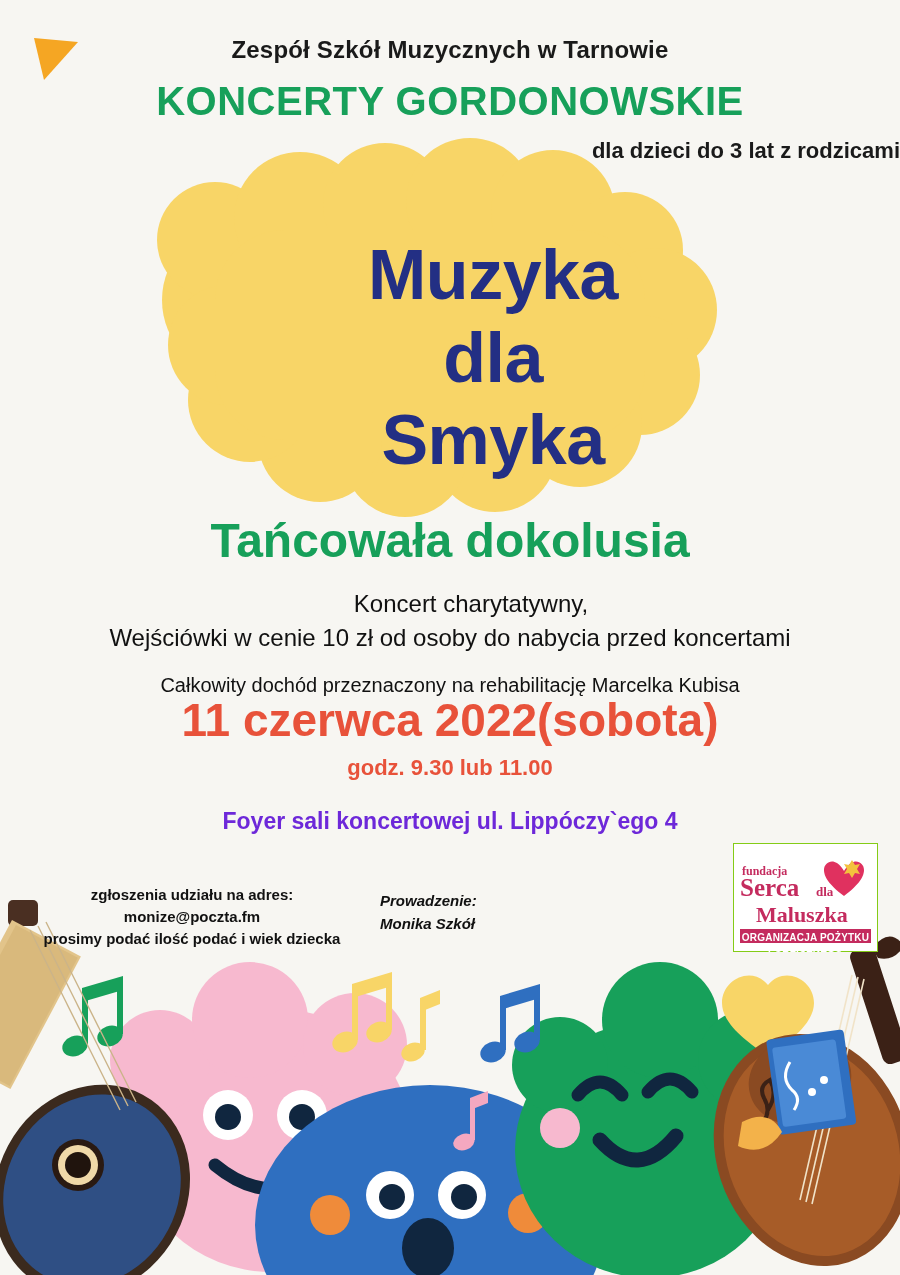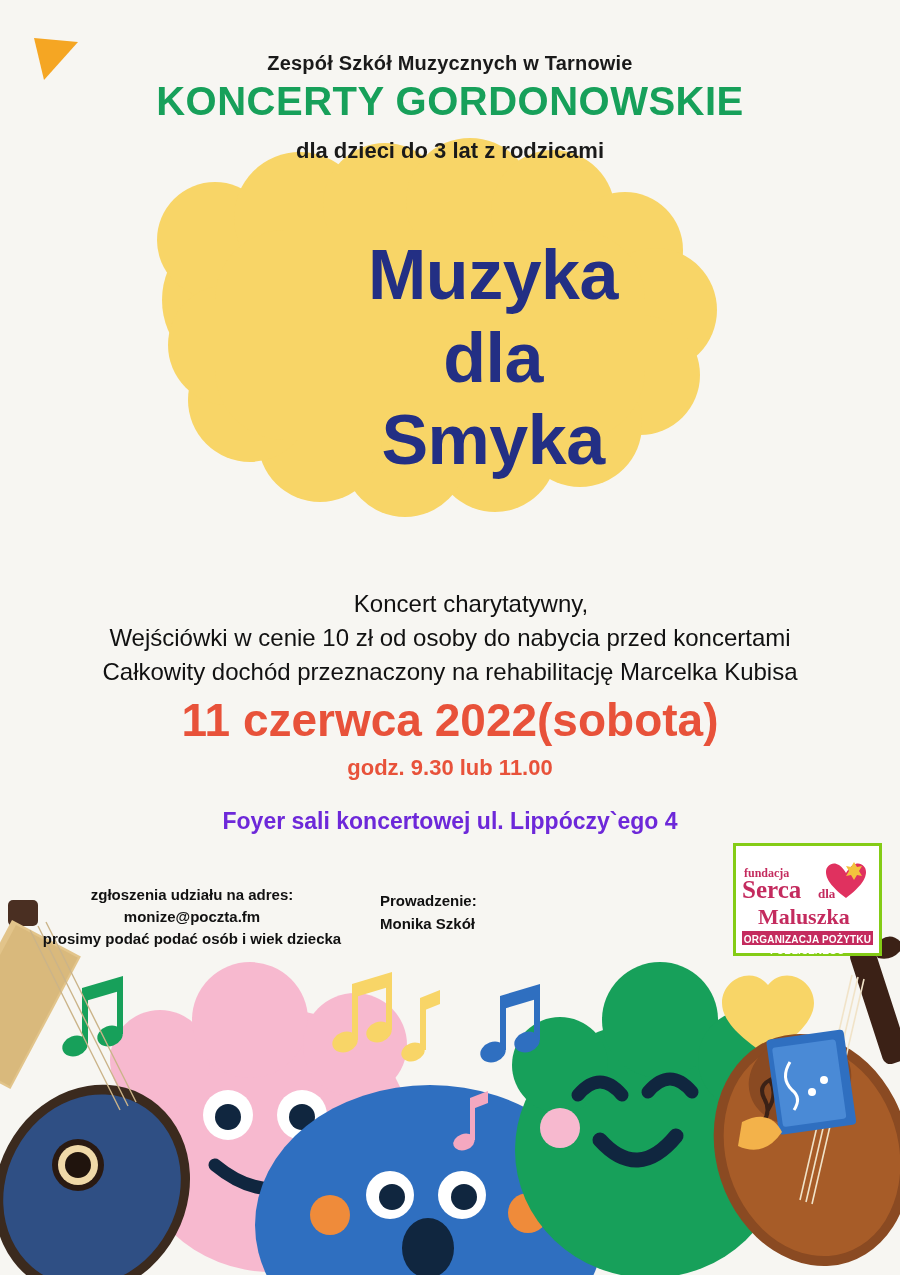--- a/index.html
+++ b/index.html
@@ -27,38 +27,38 @@
   
   .txt {
     position: absolute;
     width: 100%;
     text-align: center;
     line-height: 1.15;
   }
 
   .school {
     top: 36px;
-    font-size: 20px;
+    font-size: 24px;
     font-weight: bold;
     color: #1a1a1a;
     letter-spacing: .2px;
-    margin-top: 16px;
   }
   .concerts {
     top: 78px;
     font-size: 40px;
     font-weight: bold;
     color: #17a05a;
     letter-spacing: .5px;
   }
   .forkids {
     top: 138px;
     font-size: 22px;
     font-weight: bold;
     color: #1a1a1a;
+    text-align: right;
   }
 
   .bigtitle {
     top: 234px;
     color: #232f84;
     font-size: 70px;
     font-weight: bold;
     line-height: 1.18;
     letter-spacing: -0.5px;
     padding-left: 43px;
@@ -66,21 +66,21 @@
 
   .subtitle {
     top: 513px;
     font-size: 48px;
     font-weight: bold;
     color: #17a05a;
   }
 
   .line1 { top: 590px; font-size: 24px; color: #111; margin-left: 21px; }
   .line2 { top: 624px; font-size: 24px; color: #111; }
-  .line3 { top: 658px; font-size: 24px; color: #111; }
+  .line3 { top: 674px; font-size: 20px; color: #111; }
 
   .date {
     top: 694px;
     font-size: 46px;
     font-weight: bold;
     color: #e8523a;
   }
   .hour {
     top: 755px;
     font-size: 22px;
@@ -108,31 +108,32 @@
   .host {
     position: absolute;
     left: 380px;
     top: 890px;
     width: 220px;
     text-align: left;
     font-size: 15px;
     font-weight: bold;
     color: #111;
     line-height: 1.5;
+    font-style: italic;
   }
 
   
   .logo {
     position: absolute;
     left: 733px;
     top: 843px;
     width: 143px;
     height: 107px;
     background: #ffffff;
-    border: 3px solid #84cc16;
+    border: 1px solid #84cc16;
   }
   .logo .l1 {
     position: absolute;
     left: 8px; top: 20px;
     font-size: 12px;
     color: #c42b5e;
     font-weight: bold;
     font-family: "Liberation Serif", serif;
   }
   .logo .l2 {
@@ -319,33 +320,34 @@
   <div class="txt school">Zespół Szkół Muzycznych w Tarnowie</div>
   <div class="txt concerts">KONCERTY GORDONOWSKIE</div>
   <div class="txt forkids">dla dzieci do 3 lat z rodzicami</div>
 
   <div class="txt bigtitle">
     <div>Muzyka</div>
     <div>dla</div>
     <div>Smyka</div>
   </div>
 
+  <div class="txt subtitle">Tańcowała dokolusia</div>
 
   <div class="txt line1">Koncert charytatywny,</div>
   <div class="txt line2">Wejściówki w cenie 10 zł od osoby do nabycia przed koncertami</div>
   <div class="txt line3">Całkowity dochód przeznaczony na rehabilitację Marcelka Kubisa</div>
 
   <div class="txt date">11 czerwca 2022(sobota)</div>
   <div class="txt hour">godz. 9.30 lub 11.00</div>
   <div class="txt place">Foyer sali koncertowej ul. Lippóczy`ego 4</div>
 
   <div class="contact">
     <div>zgłoszenia udziału na adres:</div>
     <div>monize@poczta.fm</div>
-    <div>prosimy podać podać osób i wiek dziecka</div>
+    <div>prosimy podać ilość podać i wiek dziecka</div>
   </div>
 
   <div class="host">
     <div>Prowadzenie:</div>
     <div>Monika Szkół</div>
   </div>
 
   <div class="logo">
     <svg class="heart" viewBox="0 0 44 40">
       <path d="M22 38 C6 26 2 18 2 12 C2 5 9 1 15 5 C18 7 21 11 22 13 C23 11 26 7 29 5 C35 1 42 5 42 12 C42 18 38 26 22 38 Z" fill="#e0315f"></path>

